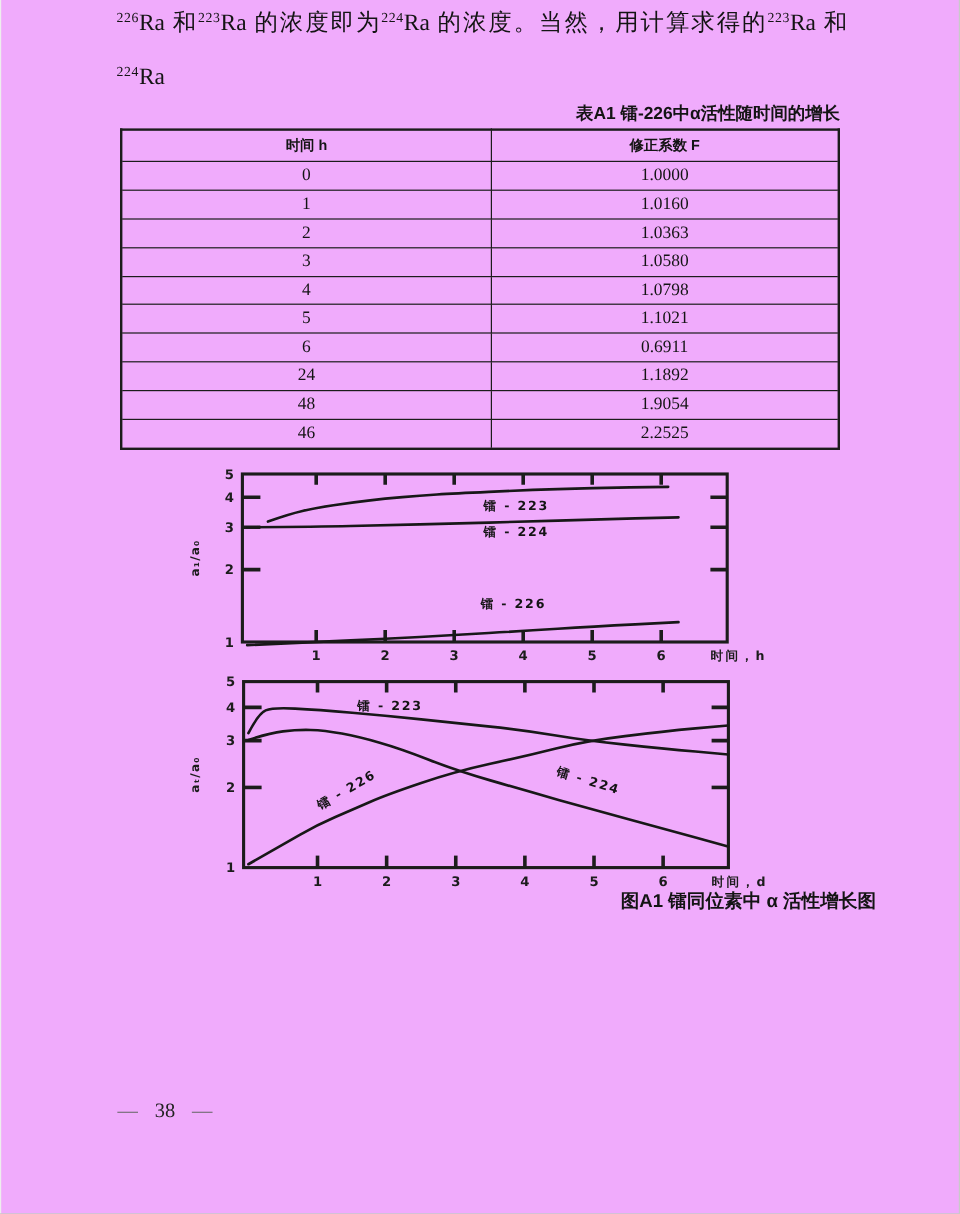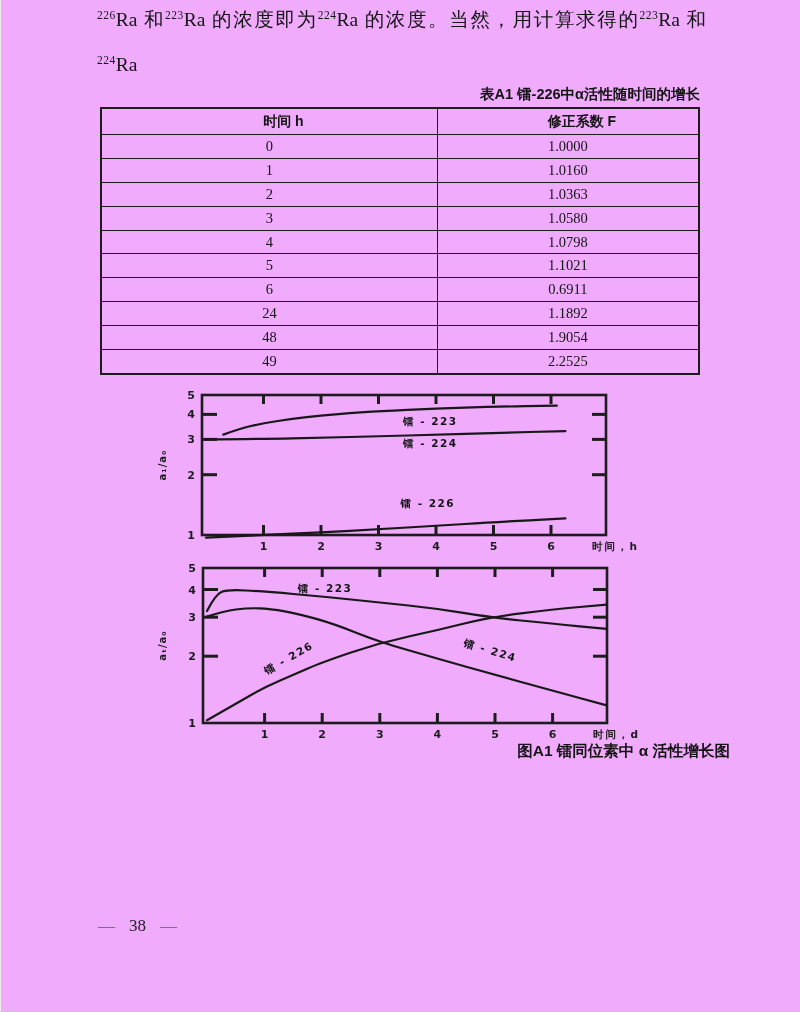--- a/index.html
+++ b/index.html
@@ -7,21 +7,21 @@
         font-family:"Liberation Serif","DejaVu Serif",serif;color:#141414;
         box-shadow:inset -1px -1px 0 #c9c9c9, inset 1px 0 0 #eee;}
   .para{position:absolute;left:97px;top:-3px;width:609px;font-size:19.5px;line-height:45px;text-align:justify;}
   .para p{margin:0;}
   sup.iso{font-size:11.5px;line-height:0;vertical-align:7px;letter-spacing:.5px;}
   .tbl-title{position:absolute;left:100px;top:85px;width:600px;text-align:right;
              font-family:"Liberation Sans","DejaVu Sans",sans-serif;font-weight:bold;font-size:14.5px;}
   table.data{position:absolute;left:100px;top:107px;width:600px;border-collapse:collapse;
              border:2px solid #1c1c1c;table-layout:fixed;}
   table.data th,table.data td{border:1px solid #1c1c1c;text-align:center;padding:0;}
-  table.data th{font-family:"Liberation Sans","DejaVu Sans",sans-serif;font-size:14px;font-weight:bold;height:25px;padding-left:28px;}
+  table.data th{font-family:"Liberation Sans","DejaVu Sans",sans-serif;font-size:12px;font-weight:bold;height:25px;}
   table.data td{font-size:14.5px;height:22.9px;}
   .c0{width:51.3%;}
   svg.chart{position:absolute;}
   .tick{font-family:"DejaVu Sans","Liberation Sans",sans-serif;font-size:11px;font-weight:bold;
         text-anchor:middle;fill:#1c1c1c;}
   .end{text-anchor:end;}
   .xaxlab{font-family:"DejaVu Sans",sans-serif;font-size:10.5px;font-weight:bold;text-anchor:start;
           fill:#1c1c1c;letter-spacing:2px;}
   .clabel{font-family:"DejaVu Sans",sans-serif;font-size:10.5px;font-weight:bold;text-anchor:middle;
           fill:#141414;letter-spacing:1.5px;}
@@ -82,21 +82,21 @@
         </tr>
         <tr>
           <td class="c0">24</td>
           <td>1.1892</td>
         </tr>
         <tr>
           <td class="c0">48</td>
           <td>1.9054</td>
         </tr>
         <tr>
-          <td class="c0">49</td>
+          <td class="c0">46</td>
           <td>2.2525</td>
         </tr>
       </tbody>
   </table>
 
   <svg id="chart0" class="chart" xmlns="http://www.w3.org/2000/svg" width="560" height="178" viewBox="0 0 560 178" style="left: 150px; top: 385px;">
       <rect x="52" y="10" width="404" height="140" fill="none" stroke="#1c1c1c" stroke-width="2.6"></rect>
       <line x1="113.5" y1="10" x2="113.5" y2="19" stroke="#1c1c1c" stroke-width="3"></line>
       <line x1="113.5" y1="150" x2="113.5" y2="140" stroke="#1c1c1c" stroke-width="3"></line>
       <text class="tick" x="113.5" y="165">1</text>

